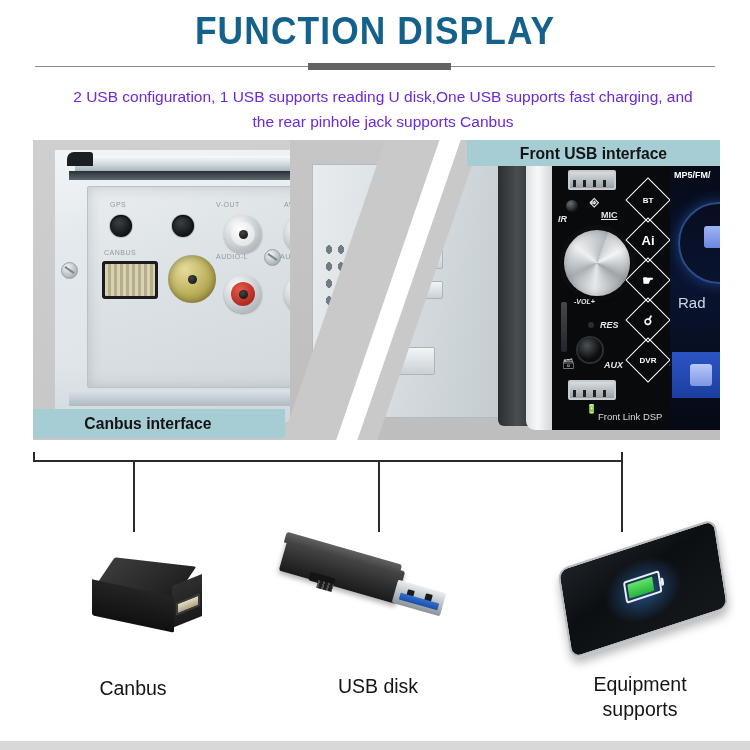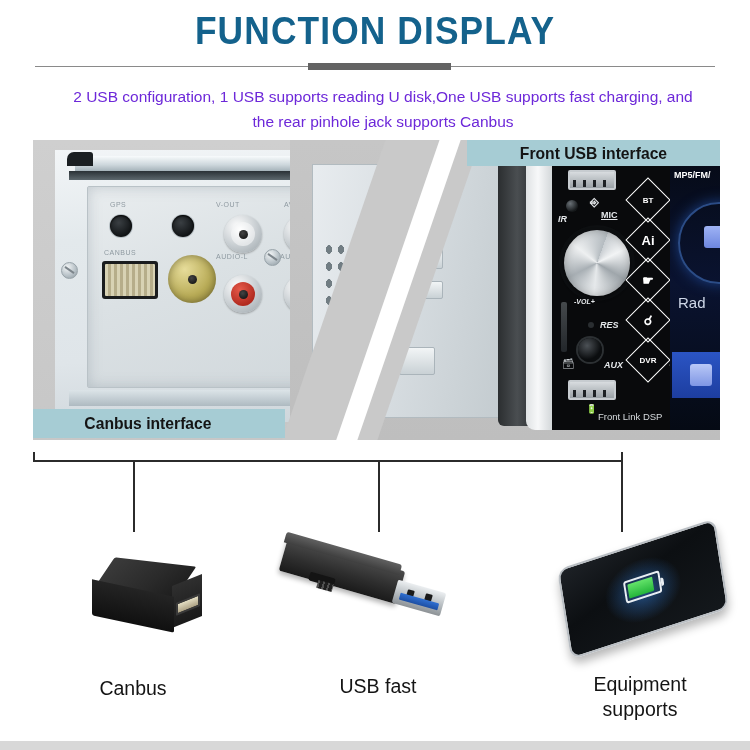--- a/index.html
+++ b/index.html
@@ -812,19 +812,19 @@
 <div class="product phone-wrap">
   <div class="phone-body">
     <div class="phone-glow"></div>
     <div class="batt">
       <div class="batt-fill"></div>
     </div>
   </div>
 </div>
 
 <div class="caption" id="caption-canbus">Canbus</div>
-<div class="caption" id="caption-usb">USB fast</div>
+<div class="caption" id="caption-usb">USB disk</div>
 <div class="caption" id="caption-charge">
   <div>Equipment</div>
   <div>supports</div>
 </div>
 
 <div class="bottom-bar"></div>
 
 </body></html>

